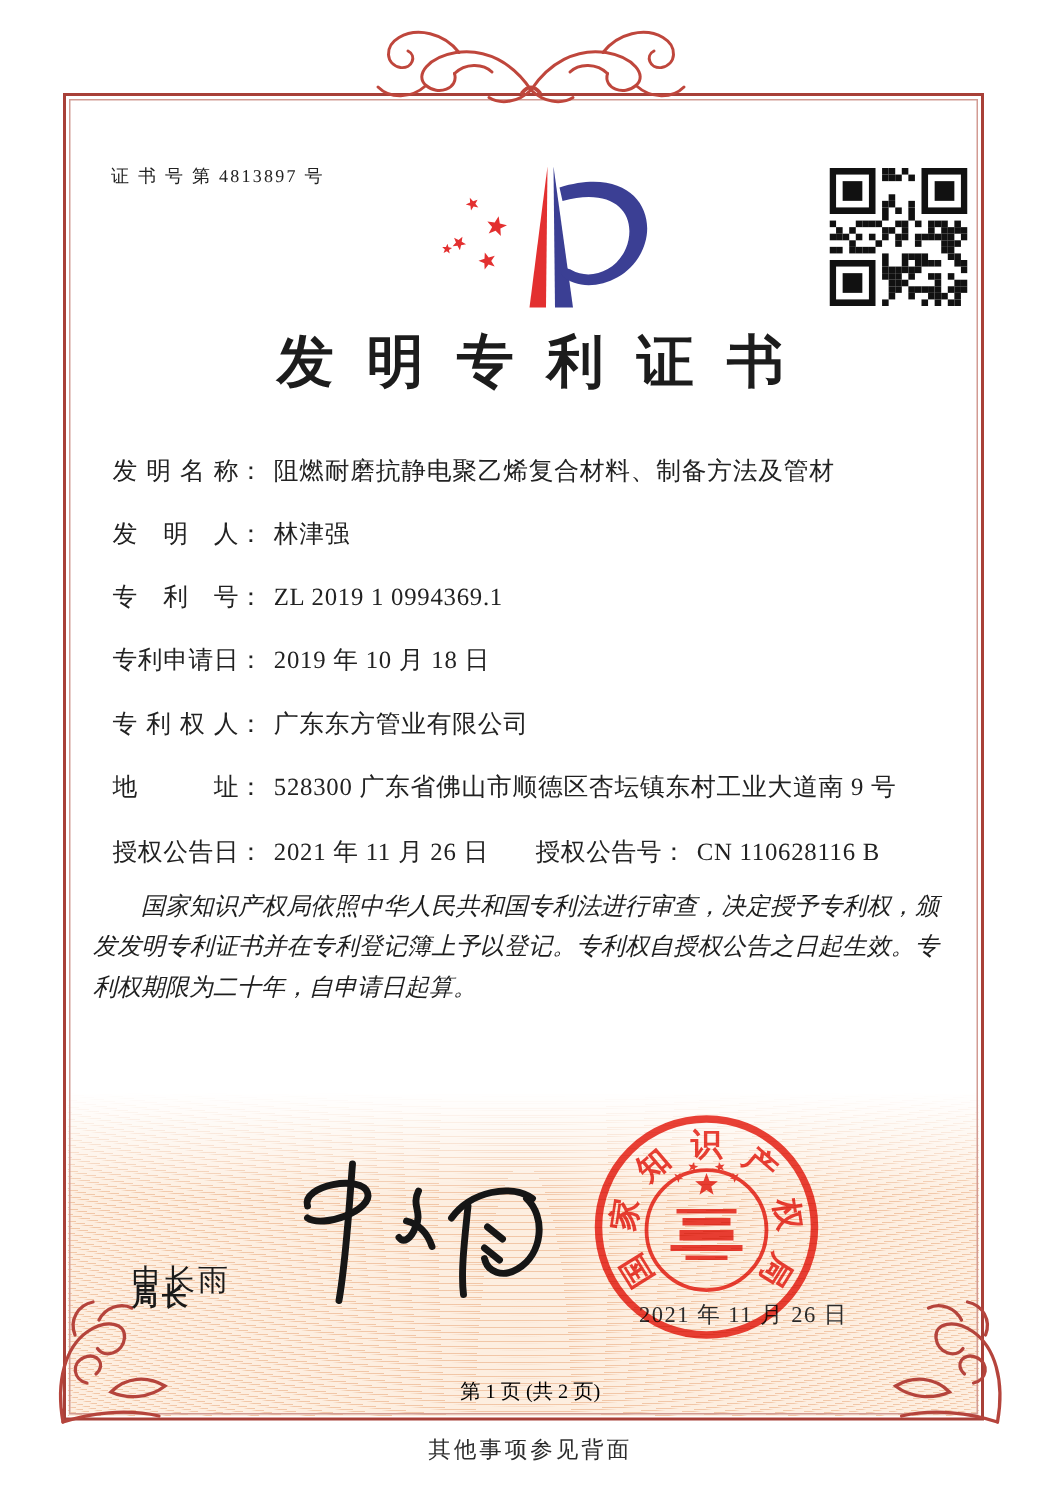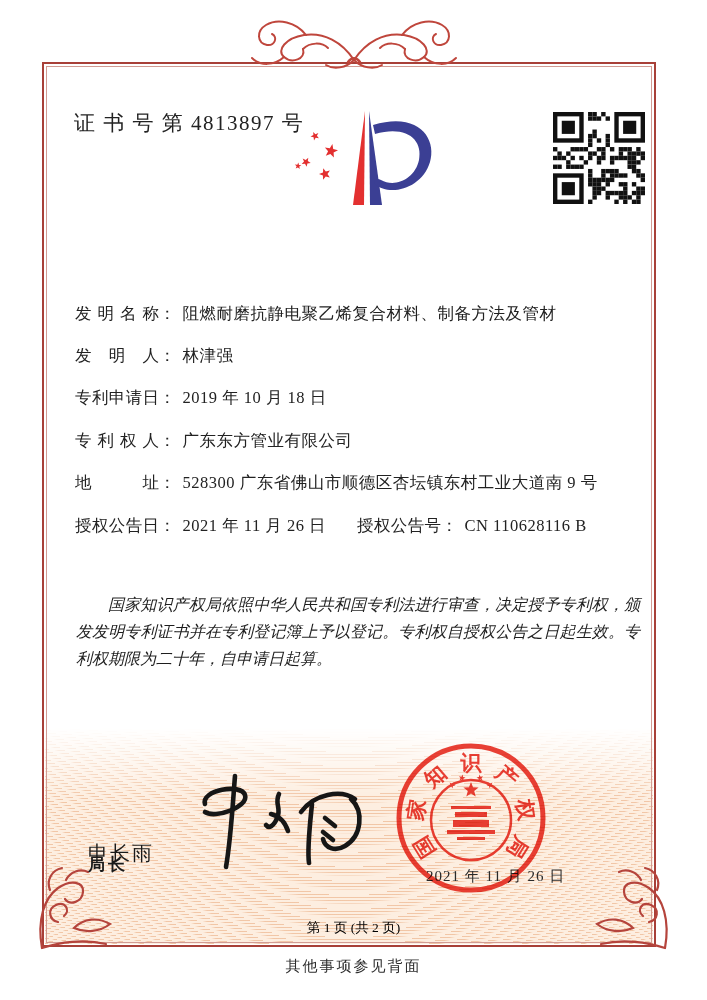--- a/index.html
+++ b/index.html
@@ -13,38 +13,38 @@
   
   .guilloche{
     position:absolute;left:45px;right:54px;top:728px;bottom:56px;z-index:0;
     background-color:#fdeee0;
     background-image:repeating-radial-gradient(120% 75% at 50% 185%,
       rgba(232,166,120,.55) 0 1px, rgba(232,166,120,0) 1.7px 7px);
     -webkit-mask-image:linear-gradient(180deg,transparent 0,#000 70px);
             mask-image:linear-gradient(180deg,transparent 0,#000 70px);
   }
   
-  .cert-no{position:absolute;left:74px;top:109px;font-size:21px;letter-spacing:1.5px;z-index:2;}
+  .cert-no{position:absolute;left:74px;top:109px;font-size:12px;letter-spacing:1.5px;z-index:2;}
   .logo{position:absolute;left:283px;top:103px;z-index:2;}
   .qr{position:absolute;left:553px;top:112px;z-index:2;}
   .title{
     position:absolute;left:0;top:216px;width:100%;text-align:center;z-index:2;
     font-size:38px;font-weight:700;letter-spacing:22px;text-indent:22px;color:#1c1c1c;
   }
   
   .fields{position:absolute;left:75px;top:303px;width:566px;font-size:16.5px;z-index:2;}
   .frow{position:relative;height:42px;white-space:nowrap;}
   .frow.tall{height:43px;}
   .flabel{display:inline-block;width:84px;text-align:justify;text-align-last:justify;vertical-align:top;}
   .fcolon{display:inline-block;margin-right:7px;}
   .fvalue{letter-spacing:.5px;}
   .pair2{position:absolute;left:282px;top:0;}
   
   .paragraphs{
-    position:absolute;left:76px;top:591px;width:564px;z-index:2;
+    position:absolute;left:62px;top:591px;width:564px;z-index:2;
     font-size:16px;line-height:27px;text-align:justify;font-style:italic;color:#1e1e1e;
   }
   .paragraphs p{margin:0;text-indent:2em;}
   
   .sig-title{position:absolute;left:88px;top:806px;font-size:17px;font-weight:700;letter-spacing:3px;
     font-family:"Liberation Sans","DejaVu Sans",sans-serif;z-index:3;color:#1a1a1a;margin-top:47px;}
   .sig-name{position:absolute;left:88px;top:840px;font-size:20px;font-weight:400;letter-spacing:2px;
     font-family:"Liberation Sans","DejaVu Sans",sans-serif;z-index:3;color:#1a1a1a;}
   .signature{position:absolute;left:183px;top:770px;z-index:3;}
   
@@ -259,27 +259,31 @@
       <rect x="4.38" y="4.38" width="21.90" height="21.90" fill="#fff"></rect>
       <rect x="8.76" y="8.76" width="13.14" height="13.14" fill="#111"></rect>
       <rect x="61.33" y="0.00" width="30.67" height="30.67" fill="#111"></rect>
       <rect x="65.71" y="4.38" width="21.90" height="21.90" fill="#fff"></rect>
       <rect x="70.10" y="8.76" width="13.14" height="13.14" fill="#111"></rect>
       <rect x="0.00" y="61.33" width="30.67" height="30.67" fill="#111"></rect>
       <rect x="4.38" y="65.71" width="21.90" height="21.90" fill="#fff"></rect>
       <rect x="8.76" y="70.10" width="13.14" height="13.14" fill="#111"></rect>
     </svg>
 
+  <div class="title">发明专利证书</div>
 
   <div class="fields">
     <div class="frow">
       <span class="flabel">发明名称</span><span class="fcolon">：</span><span class="fvalue">阻燃耐磨抗静电聚乙烯复合材料、制备方法及管材</span>
     </div>
     <div class="frow">
       <span class="flabel">发明人</span><span class="fcolon">：</span><span class="fvalue">林津强</span>
+    </div>
+    <div class="frow">
+      <span class="flabel">专利号</span><span class="fcolon">：</span><span class="fvalue">ZL 2019 1 0994369.1</span>
     </div>
     <div class="frow tall">
       <span class="flabel">专利申请日</span><span class="fcolon">：</span><span class="fvalue">2019 年 10 月 18 日</span>
     </div>
     <div class="frow">
       <span class="flabel">专利权人</span><span class="fcolon">：</span><span class="fvalue">广东东方管业有限公司</span>
     </div>
     <div class="frow tall">
       <span class="flabel">地址</span><span class="fcolon">：</span><span class="fvalue">528300 广东省佛山市顺德区杏坛镇东村工业大道南 9 号</span>
     </div>

